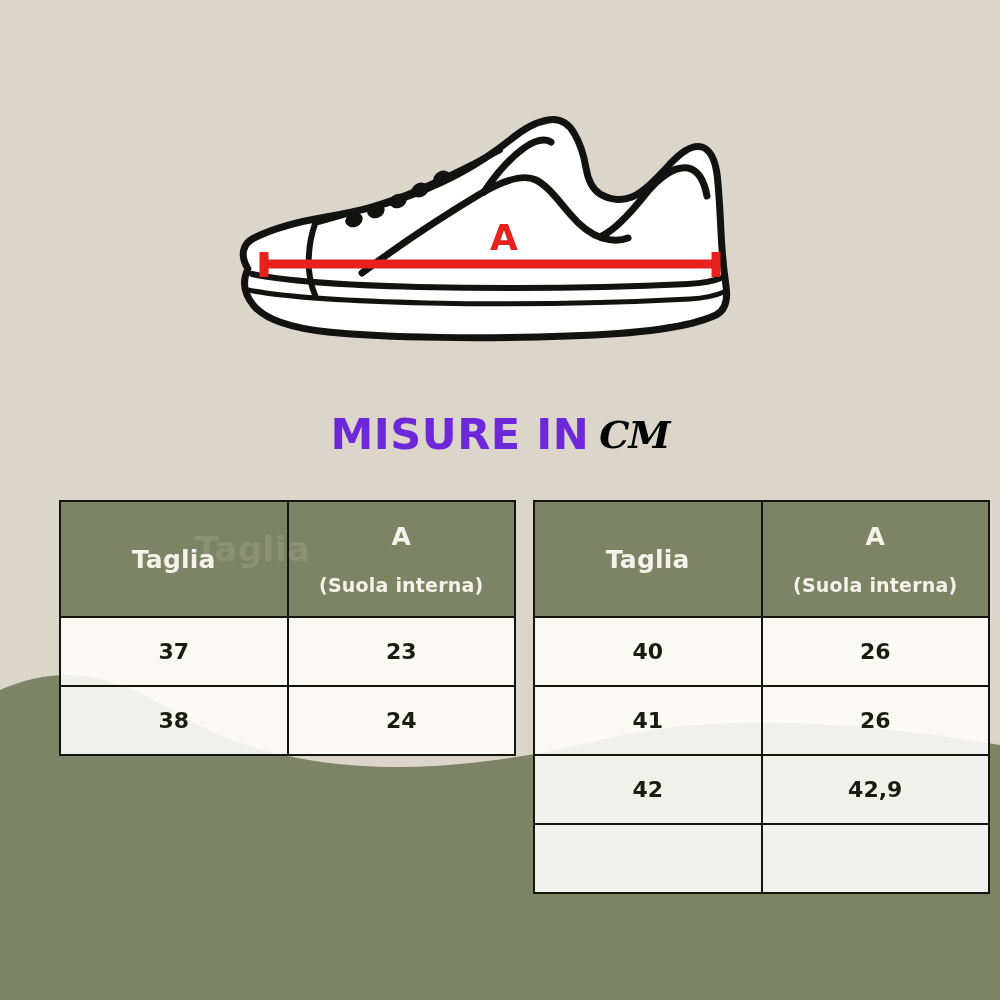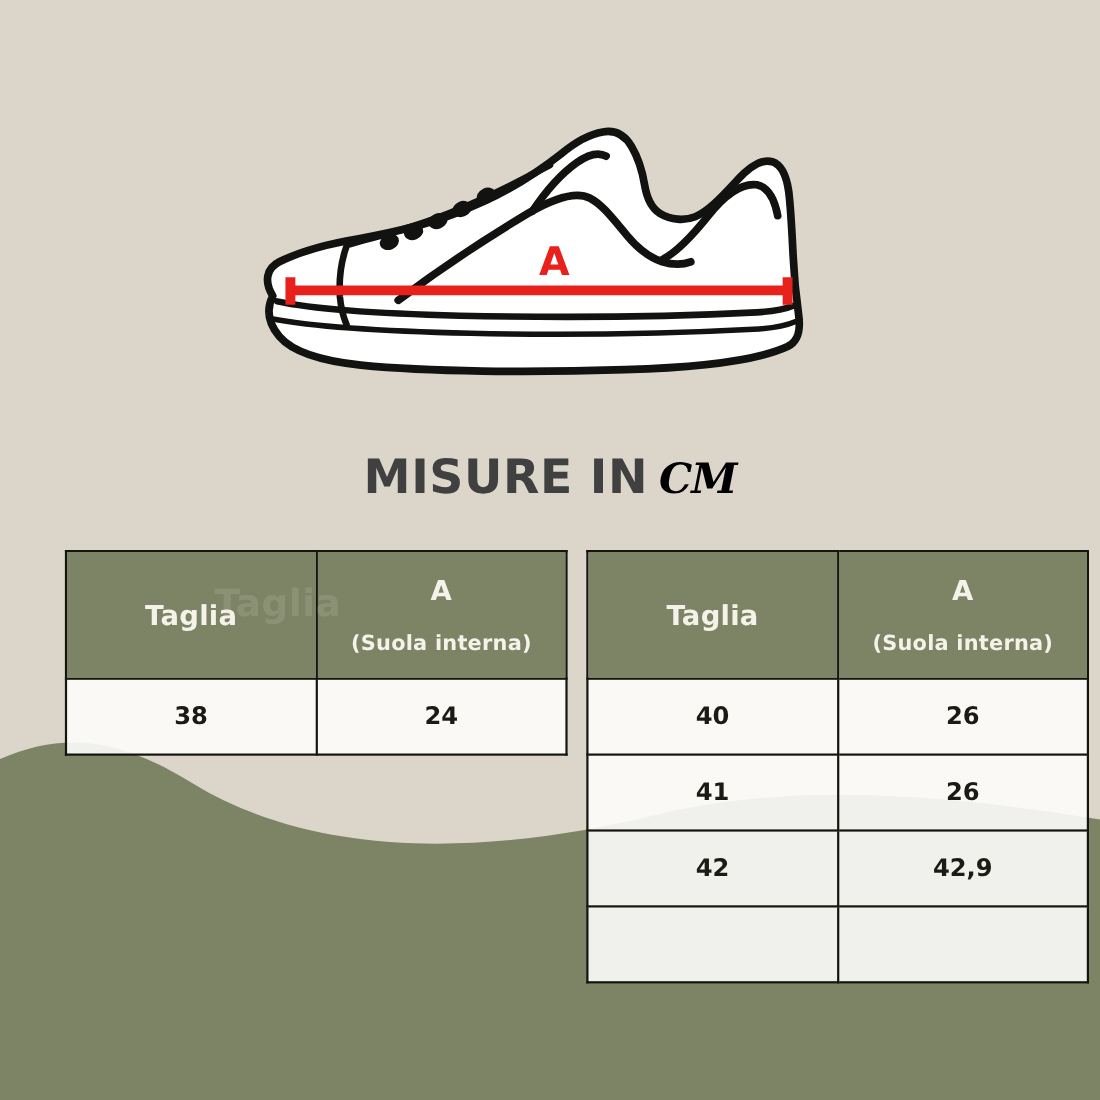--- a/index.html
+++ b/index.html
@@ -49,21 +49,21 @@
     width: 1000px;
     text-align: center;
     z-index: 3;
     white-space: nowrap;
   }
   #title .t-main {
     font-family: "DejaVu Sans", sans-serif;
     font-weight: 700;
     font-size: 43px;
     letter-spacing: 0.5px;
-    color: #404040;
+    color: #6d28d9;
     vertical-align: middle;
   }
   #title .t-unit {
     font-family: "DejaVu Serif", serif;
     font-style: italic;
     font-weight: 700;
     font-size: 38px;
     color: #000000;
     vertical-align: middle;
     margin-left: 10px;
@@ -215,20 +215,24 @@
           <span class="h-main">Taglia</span>
         </th>
         <th>
           <span class="h-main">A</span>
           <span class="h-sub">(Suola interna)</span>
         </th>
       </tr>
     </thead>
     <tbody>
       <tr>
+        <td>37</td>
+        <td>23</td>
+      </tr>
+      <tr>
         <td>38</td>
         <td>24</td>
       </tr>
     </tbody>
   </table>
 
   <table class="size-table" id="table-right">
     <thead>
       <tr>
         <th>

